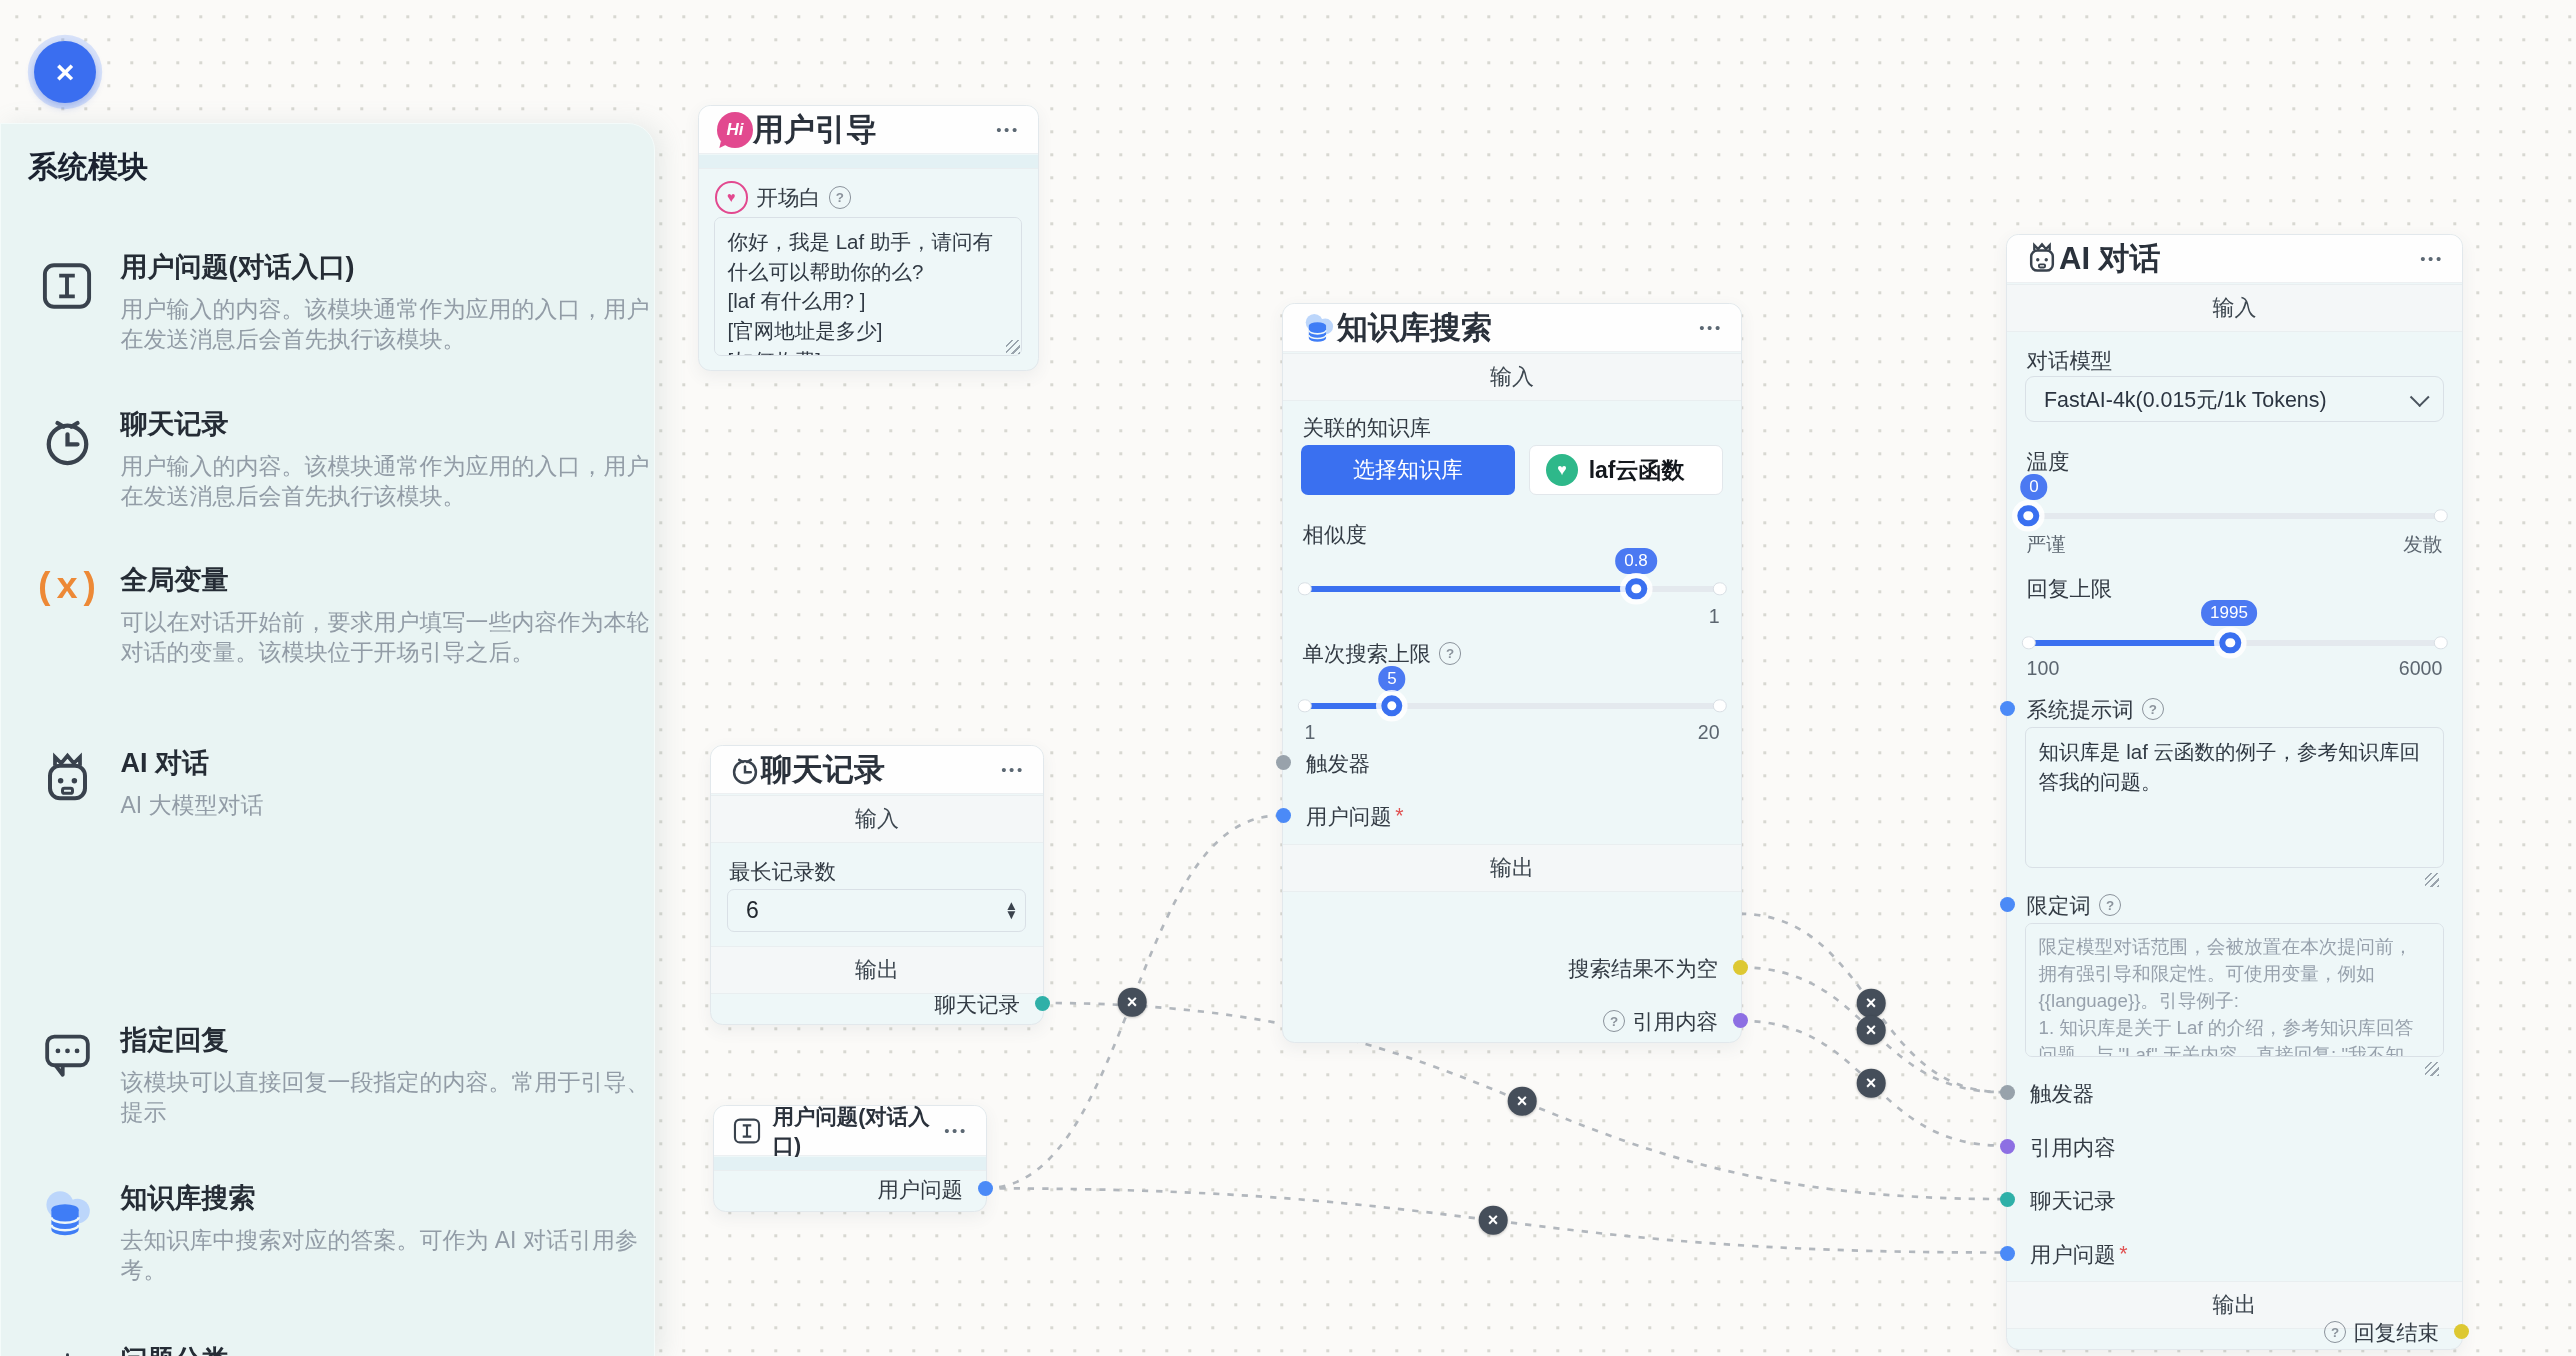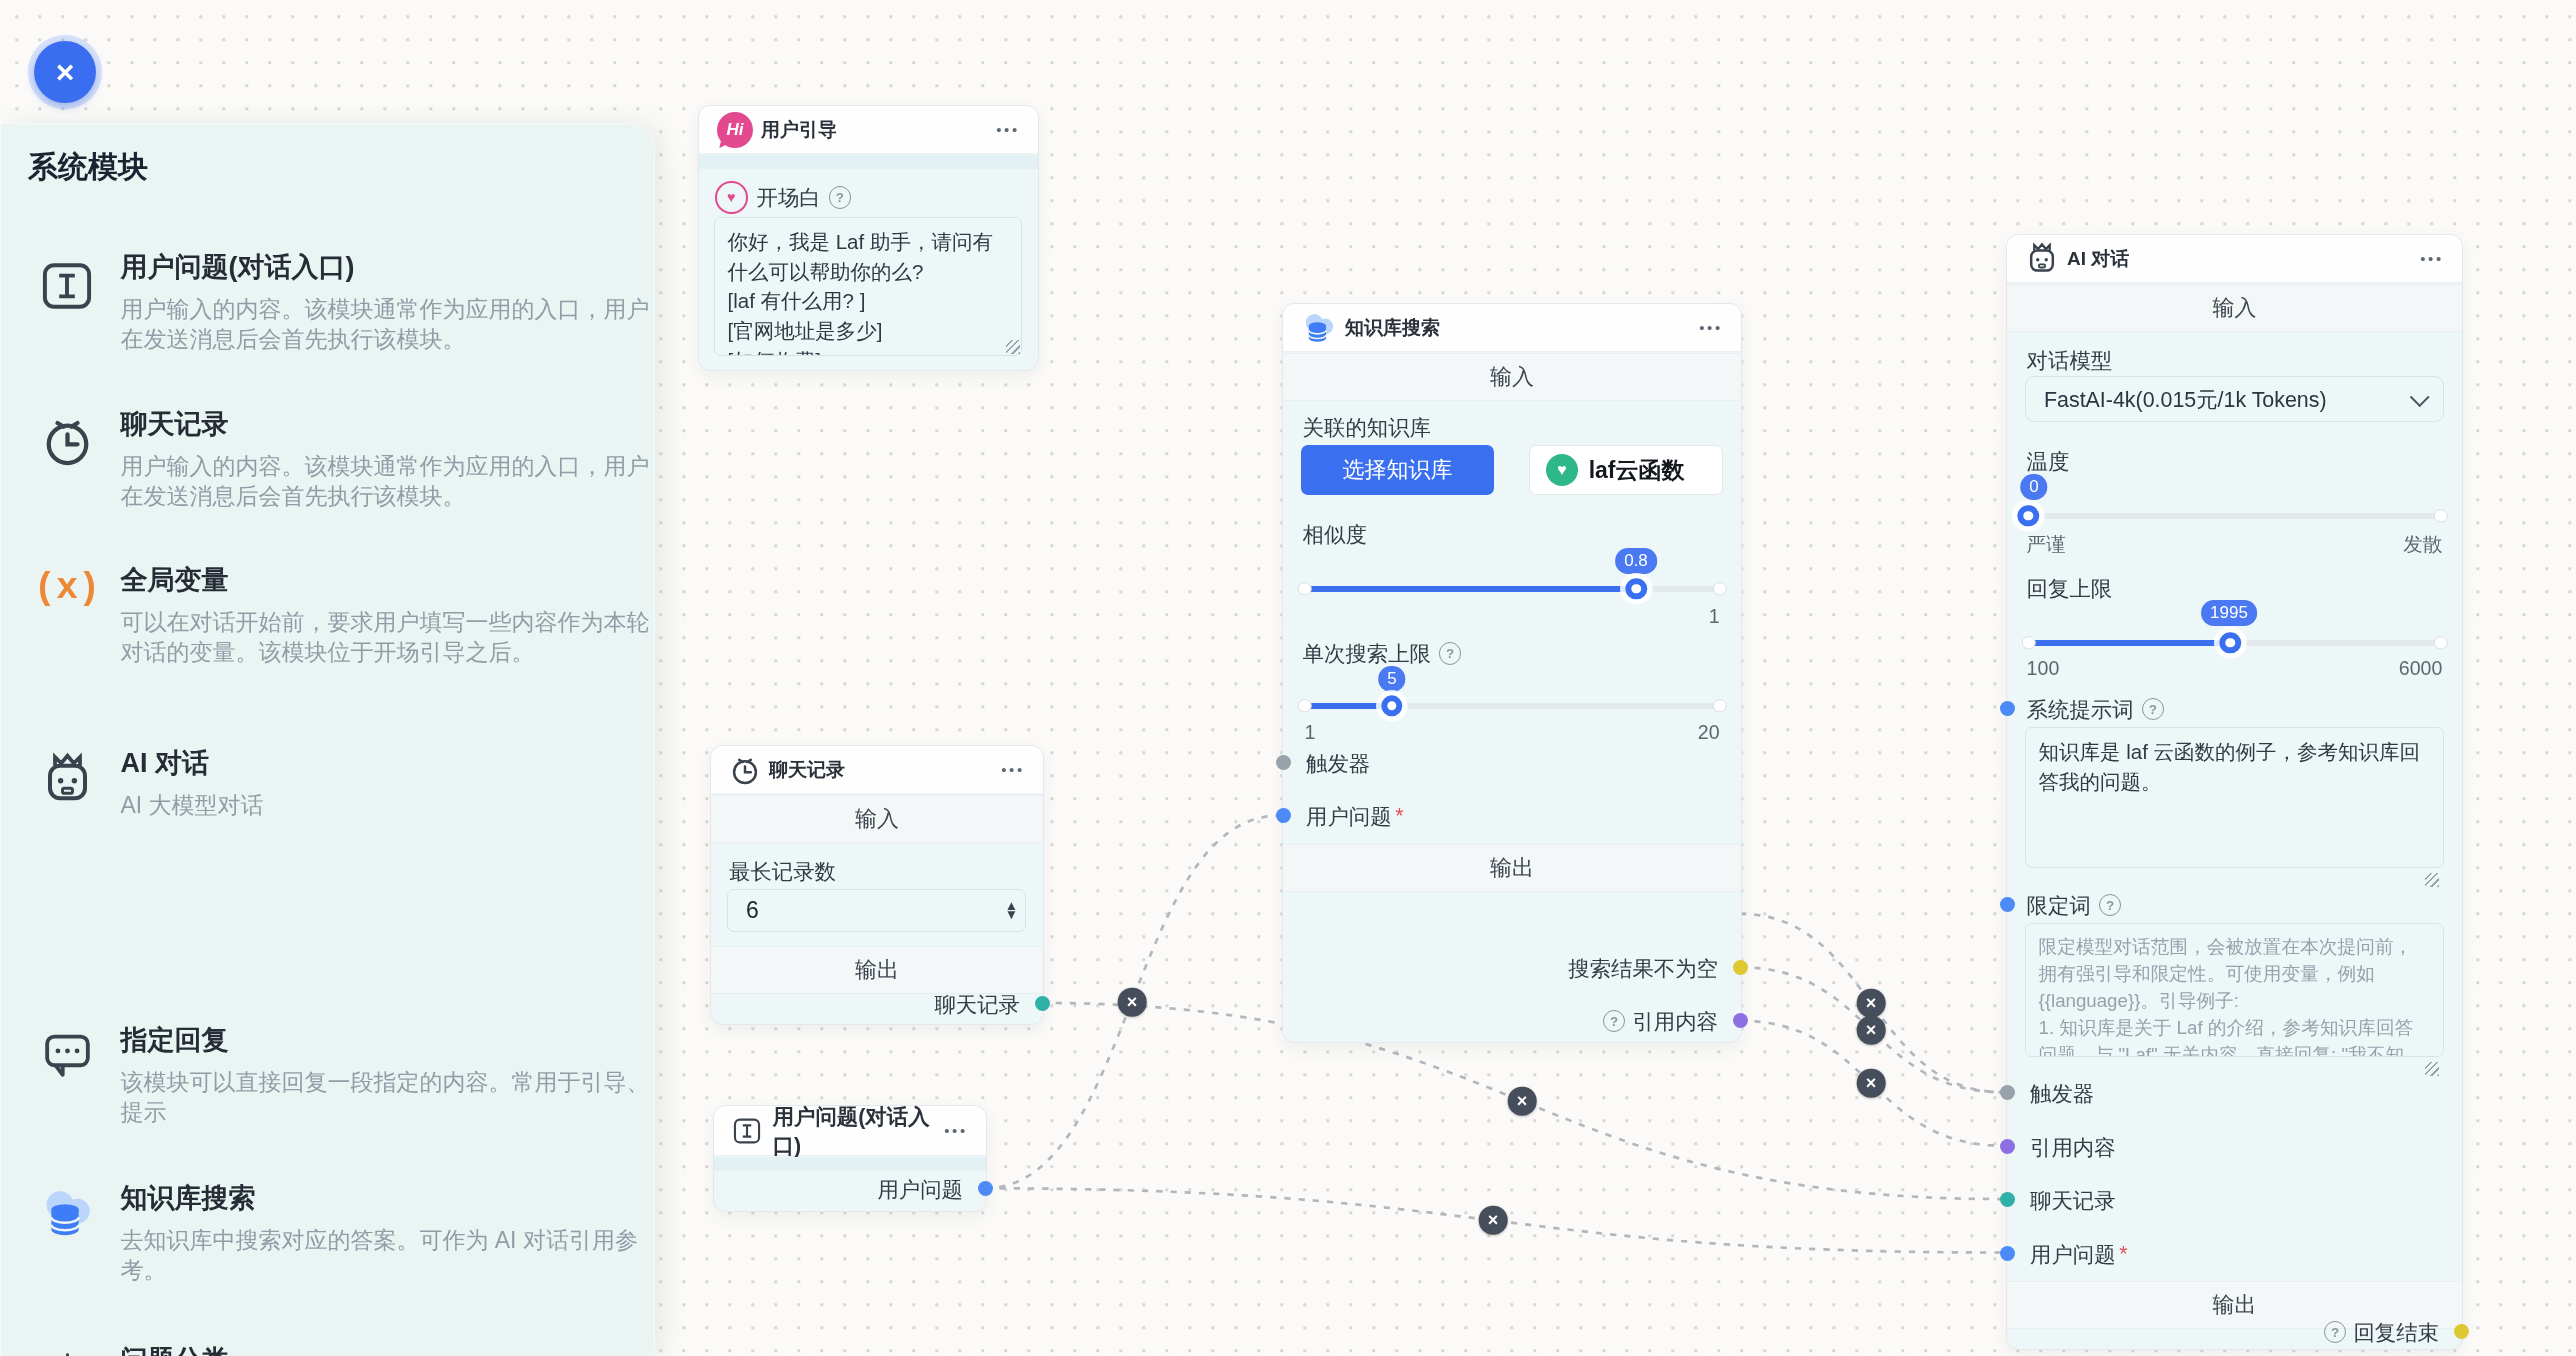--- a/index.html
+++ b/index.html
@@ -25,21 +25,21 @@
   .mod-item{position:absolute;left:0;width:100%;display:flex;padding-left:34px;box-sizing:border-box;cursor:grab;}
   .mod-icon{width:64px;min-width:64px;margin-right:21.4px;display:flex;justify-content:center;align-items:flex-start;padding-top:5.3px;}
   .mod-title{font-size:27px;font-weight:600;color:#252c35;margin-bottom:9px;}
   .mod-desc{font-size:23px;line-height:1.32;color:#929ca6;width:535px;}
   .varx{font-size:37px;font-weight:bold;color:#ed8936;font-family:"Liberation Mono","DejaVu Sans Mono",monospace;}
   
   .node{position:absolute;background:#eef7f8;border:0.9px solid #e2e8ec;border-radius:12.5px;z-index:2;
     box-shadow:0 5.3px 16px rgba(70,90,100,.07);}
   .node-header{position:absolute;left:0;top:0;right:0;height:48px;background:#fefefe;
     border-radius:11.6px 11.6px 0 0;border-bottom:0.9px solid #edf0f2;display:flex;align-items:center;padding:0 18px;box-sizing:border-box;}
-  .node-title{font-size:19px;font-weight:600;color:#2a313b;margin-left:8px;flex:1;}
+  .node-title{font-size:31px;font-weight:600;color:#2a313b;margin-left:0;flex:1;}
   .menu-dots{font-size:15px;letter-spacing:2.7px;color:#5c6873;cursor:pointer;line-height:1;}
   .band{position:absolute;left:0;right:0;background:#f4f7f8;border-top:0.9px solid #e9eef0;border-bottom:0.9px solid #e9eef0;
     display:flex;align-items:center;justify-content:center;font-size:22px;color:#3d4750;}
   .thin-band{position:absolute;left:0;right:0;background:#e3f1f4;border-bottom:0.9px solid #e9eef0;}
   .flabel{position:absolute;font-size:21.4px;color:#333b44;display:flex;align-items:center;}
   .qmark{width:20.5px;height:20.5px;border:1.8px solid #8b939c;border-radius:50%;font-size:13.4px;color:#8b939c;
     display:inline-flex;align-items:center;justify-content:center;margin-left:8px;flex:none;font-weight:600;}
   .qmark.pre{margin-left:0;margin-right:7.1px;}
   .req{color:#e05252;margin-left:3.6px;}
   .t-area{position:absolute;background:#eef7f8;border:0.9px solid #d9e0e6;border-radius:7.1px;resize:none;
@@ -251,21 +251,21 @@
           </svg>
       </span>
       <div class="node-title">知识库搜索</div>
       <div class="menu-dots">•••</div>
     </div>
     <div class="band" style="top:49px;height:46px">
         <span>输入</span>
       </div>
 
     <div class="flabel" style="left:19.6px;top:109px">关联的知识库</div>
-    <button class="btn-blue" style="left:18px;top:141px;width:193px;height:50px">选择知识库</button>
+    <button class="btn-blue" style="left:18px;top:141px;width:214px;height:50px">选择知识库</button>
     <div class="chip" style="left:246px;top:141px;width:194px;height:50px">
       <span class="chip-ic">♥</span>
       <span class="chip-tx">laf云函数</span>
     </div>
 
     <div class="flabel" style="left:19.6px;top:216px">相似度</div>
     <div class="bubble" style="left:353px;top:244px">0.8</div>
     <div class="track" style="left:21.4px;top:282px;width:415px">
       <div class="fill" style="width:80%"></div>
       <span class="endcap" style="left:0"></span>

